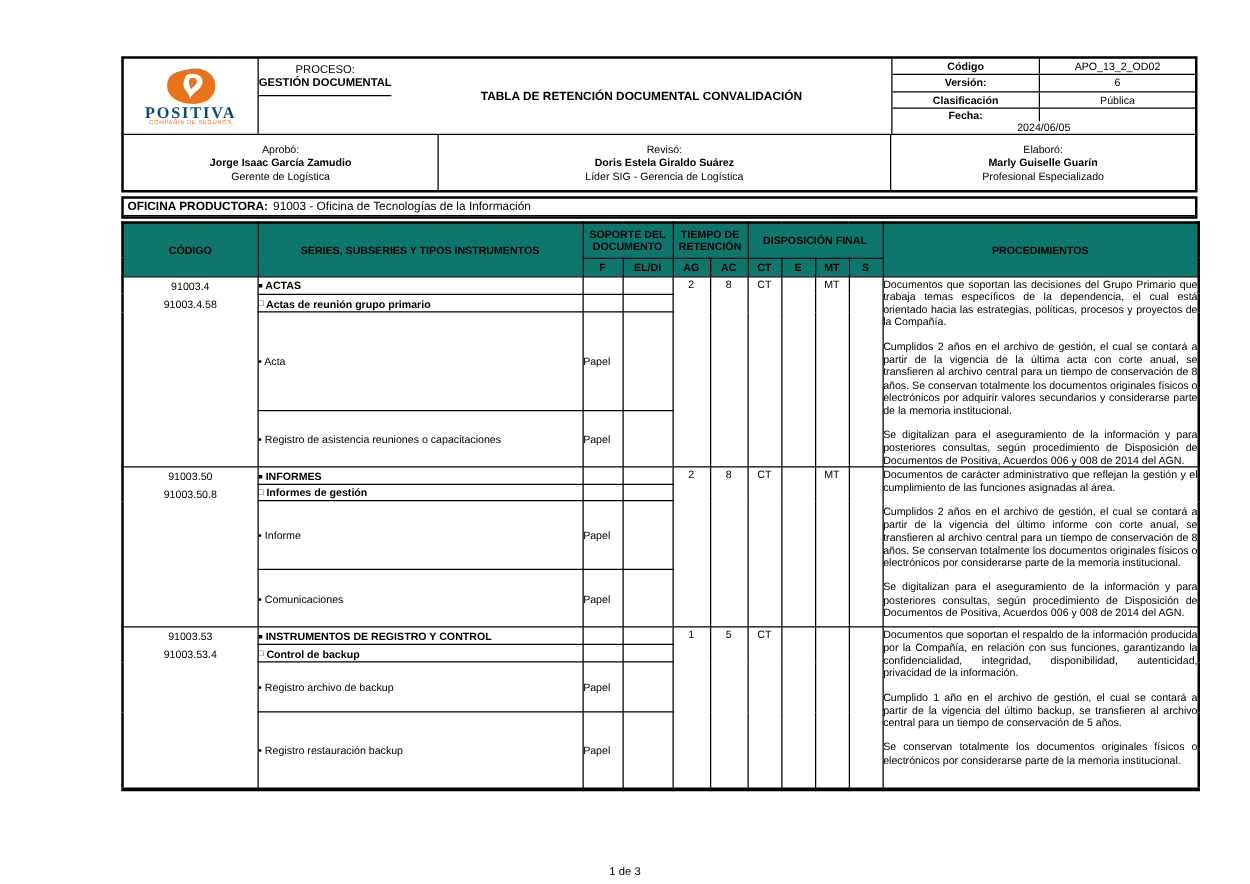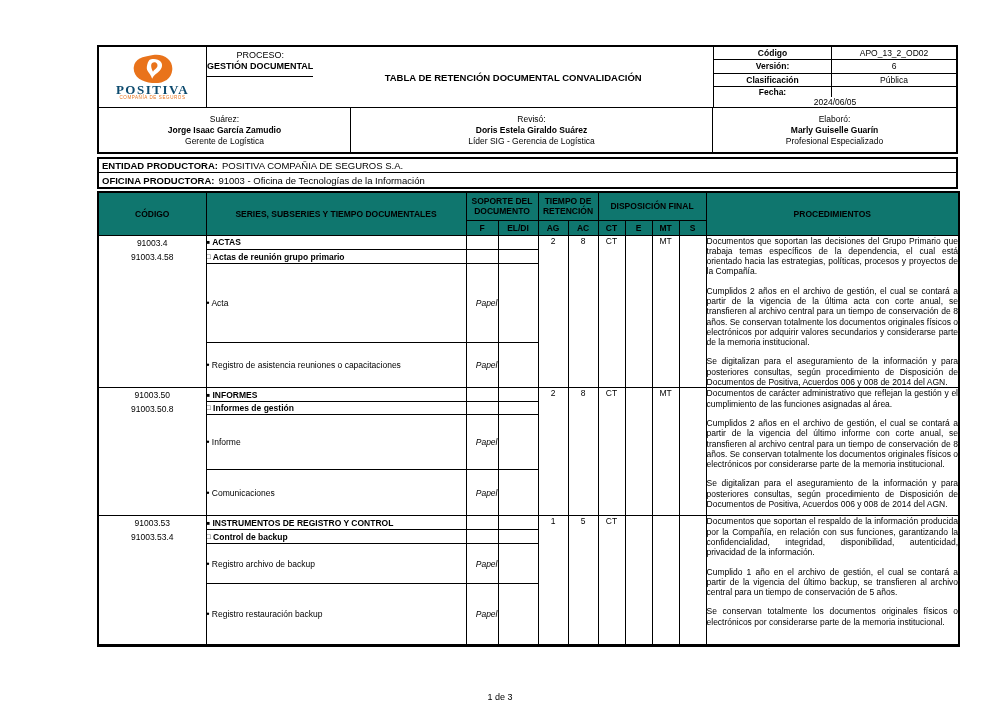--- a/index.html
+++ b/index.html
@@ -50,21 +50,21 @@
   td.dash { border-bottom:1px dashed #333; }
   .th-sub { font-size:8px; height:15px; }
   .tr-h1 { height:28px; }
   .c-code { text-align:center; vertical-align:top; line-height:14px; font-size:8.5px; }
   .c-series { padding-left:4px; vertical-align:middle; text-align:left; }
   .sname { font-weight:bold; font-size:8.8px; }
   .subname { font-weight:bold; font-size:8.5px; }
   .typ { font-size:8.5px; }
   .b1 { font-size:6px; vertical-align:1px; }
   .b2 { font-size:7px; vertical-align:1px; }
-  .c-f { text-align:right; vertical-align:middle; font-size:8px;font-style:italic; }
+  .c-f { text-align:left; vertical-align:middle; font-size:8px; }
   .c-num { text-align:center; vertical-align:top; padding-top:15px; font-size:8.5px; }
   .c-proc { vertical-align:top; padding:3px 3px 2px 4px; text-align:justify;
             font-size:8.3px; line-height:10.3px; }
   .c-proc p { margin-bottom:9px; }
   .c-proc p:last-child { margin-bottom:0; }
 
   .footer { position:absolute; top:692px; left:0; width:1000px; text-align:center; font-size:9px; }
 </style>
 </head>
 <body>
@@ -103,42 +103,38 @@
           <div class="meta-value">Pública</div>
         </div>
         <div class="meta-row">
           <div class="meta-label">Fecha:</div>
           <div class="meta-value">2024/06/05</div>
         </div>
       </div>
     </div>
     <div class="hdr-bottom">
       <div class="sig sig1">
-        <div>Suárez:</div>
+        <div>Aprobó:</div>
         <div class="name">Jorge Isaac García Zamudio</div>
         <div>Gerente de Logística</div>
       </div>
       <div class="sig sig2">
         <div>Revisó:</div>
         <div class="name">Doris Estela Giraldo Suárez</div>
         <div>Líder SIG - Gerencia de Logística</div>
       </div>
       <div class="sig sig3">
         <div>Elaboró:</div>
         <div class="name">Marly Guiselle Guarín</div>
         <div>Profesional Especializado</div>
       </div>
     </div>
   </div>
 
   <div class="prod">
-    <div class="prod-row">
-      <b>ENTIDAD PRODUCTORA:</b>
-      <span>POSITIVA COMPAÑIA DE SEGUROS S.A.</span>
-    </div>
     <div class="prod-row">
       <b>OFICINA PRODUCTORA:</b>
       <span>91003 - Oficina de Tecnologías de la Información</span>
     </div>
   </div>
 
   <table class="rt">
     <colgroup>
       <col style="width:108px">
         <col style="width:260px">
@@ -148,21 +144,21 @@
         <col style="width:30px">
         <col style="width:27px">
         <col style="width:27px">
       <col style="width:27px">
         <col style="width:27px">
         <col style="width:253px">
     </colgroup>
     <thead>
       <tr class="tr-h1">
         <th rowspan="2">CÓDIGO</th>
-        <th rowspan="2">SERIES, SUBSERIES Y TIEMPO DOCUMENTALES</th>
+        <th rowspan="2">SERIES, SUBSERIES Y TIPOS INSTRUMENTOS</th>
         <th colspan="2">SOPORTE DEL DOCUMENTO</th>
         <th colspan="2">TIEMPO DE RETENCIÓN</th>
         <th colspan="4">DISPOSICIÓN FINAL</th>
         <th rowspan="2">PROCEDIMIENTOS</th>
       </tr>
       <tr>
         <th class="th-sub">F</th>
         <th class="th-sub">EL/DI</th>
         <th class="th-sub">AG</th>
         <th class="th-sub">AC</th>

